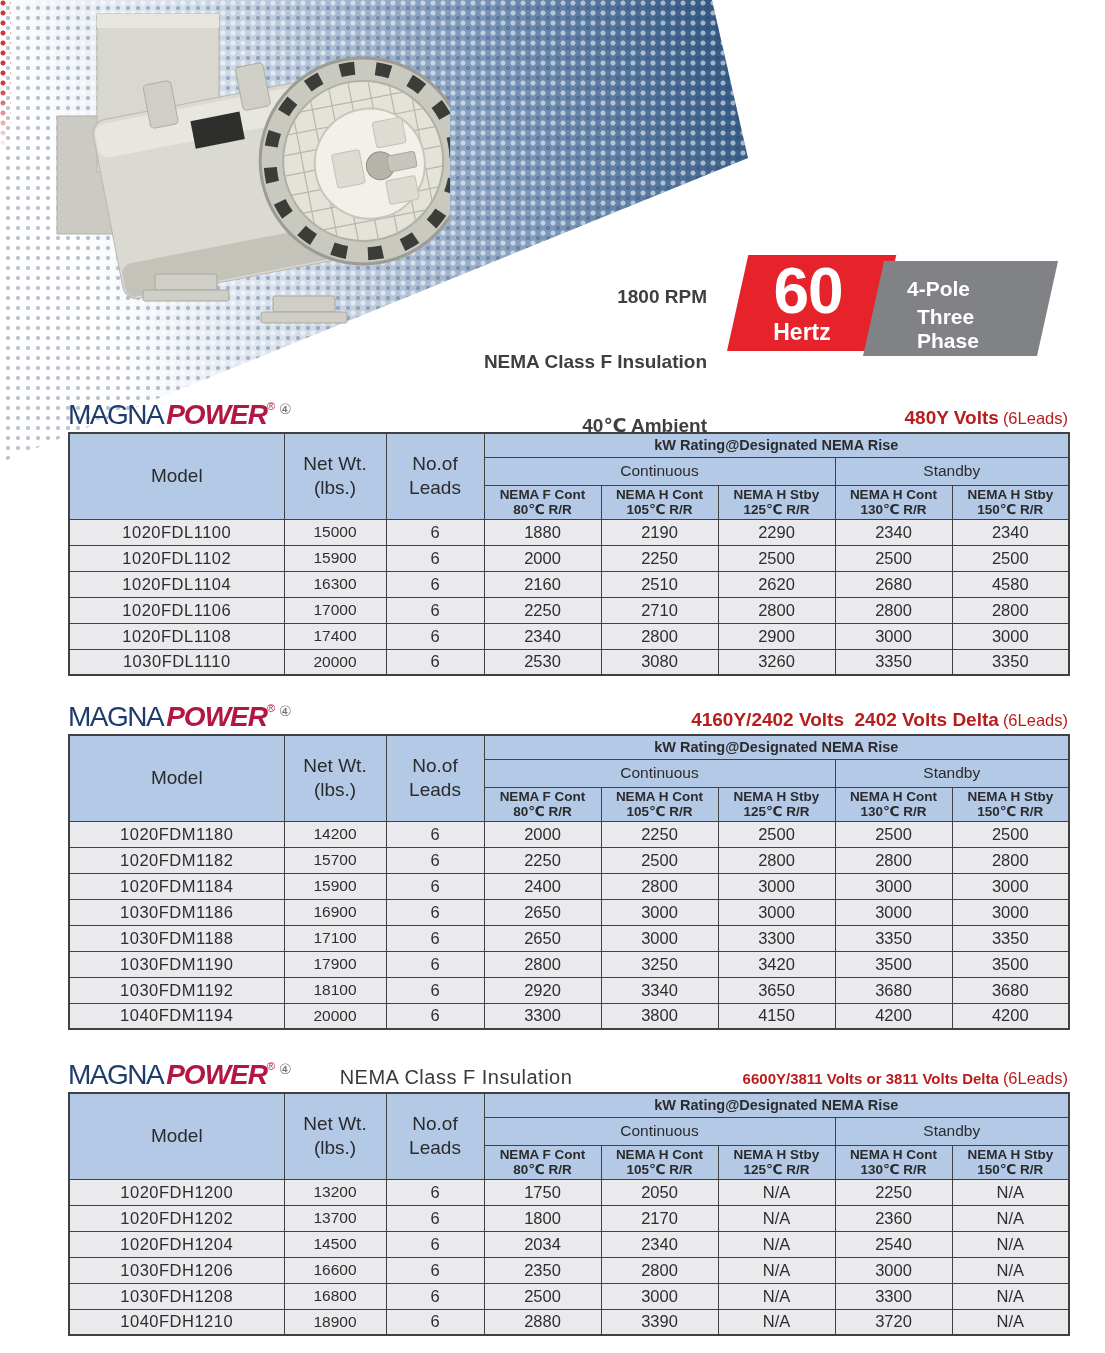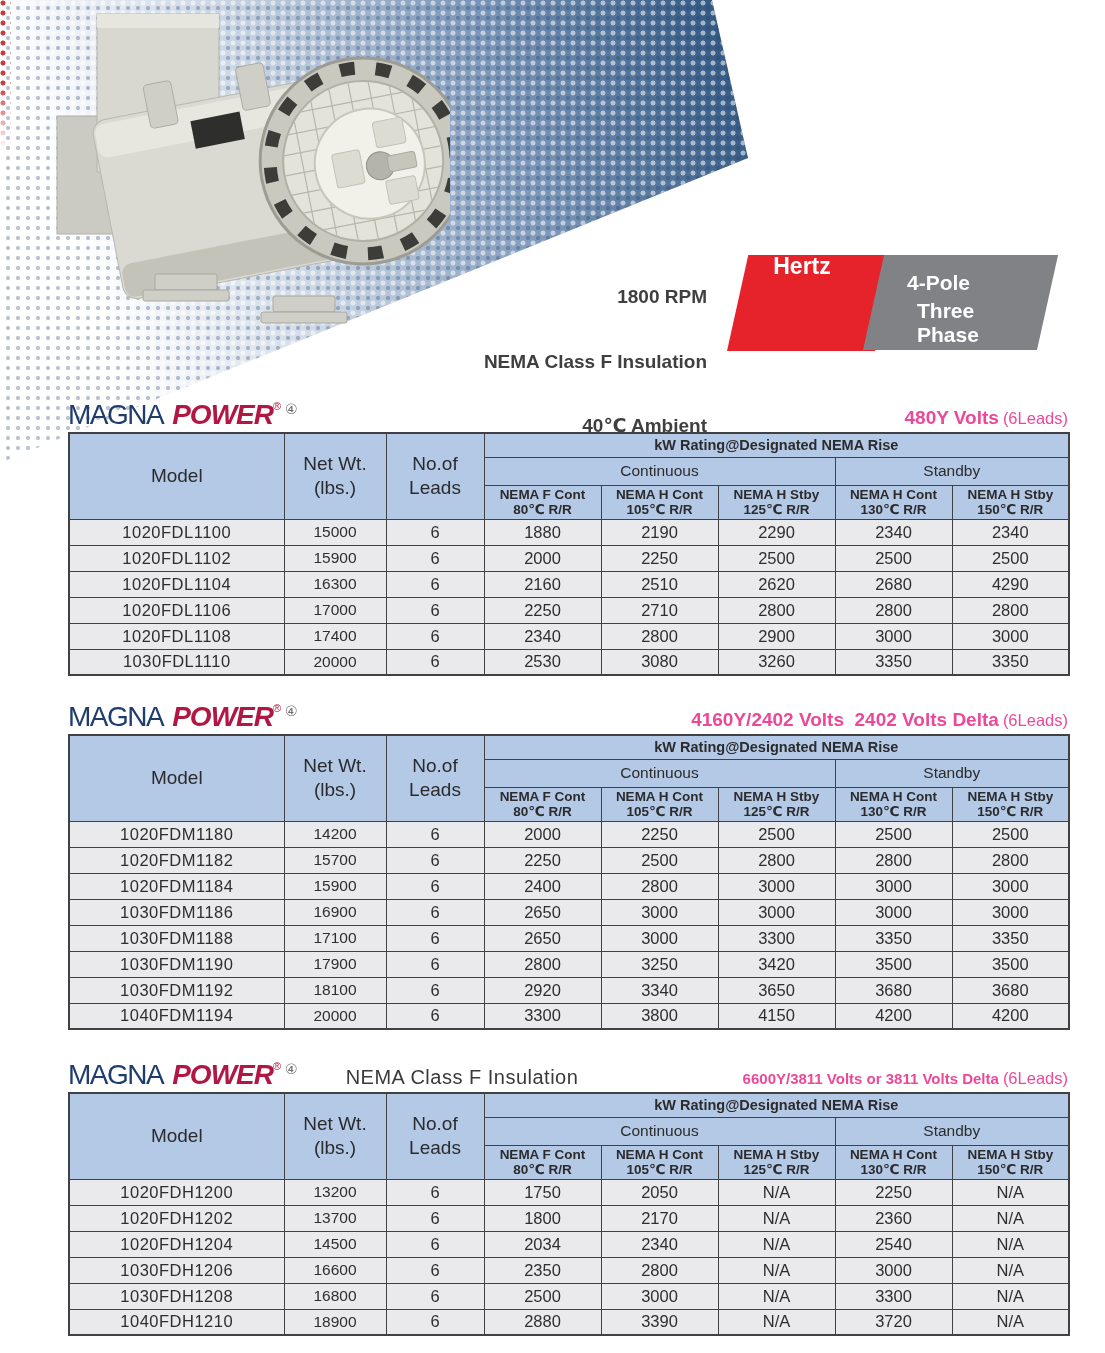--- a/index.html
+++ b/index.html
@@ -36,56 +36,56 @@
   }
   .specs sup { font-size:11px; vertical-align:6px; }
 
   .badge { position:absolute; }
   .badge::before {
     content:""; position:absolute; inset:0;
     transform: skewX(-12.5deg); transform-origin: bottom left;
   }
   .badge-red { left:727px; top:255px; width:148px; height:96px; }
   .badge-red::before { background: var(--accent-red,#e6222b); }
-  .badge-gray { left:863px; top:255px; width:174px; height:95px; }
+  .badge-gray { left:863px; top:261px; width:174px; height:95px; }
   .badge-gray::before { background: var(--badge-gray,#808285); }
   .badge-inner { position:relative; height:100%; color:#fff; }
   .hz-value {
     text-align:center; font-size:64px; font-weight:800; line-height:60px;
     padding-top:6px; padding-left:14px; letter-spacing:-1px;
   }
   .hz-label { text-align:center; font-size:23px; font-weight:bold; padding-left:2px; margin-top:-2px; }
   .pole-line1 { font-size:21px; font-weight:bold; padding:16px 0 0 44px; }
   .pole-line2 { font-size:21px; font-weight:bold; padding:4px 0 0 54px; }
 
   
   .logo { white-space:nowrap; line-height:1; }
   .logo-magna {
     color: var(--logo-navy,#1e3c6d); font-size:28px; font-weight:400;
     letter-spacing:-1.5px;
   }
   .logo-power {
     color: var(--logo-red,#b11742); font-size:28px; font-weight:800;
-    font-style:italic; letter-spacing:-1px; margin-left:9px;
+    font-style:italic; letter-spacing:-1px; margin-left:3px;
   }
   .logo-reg { color: var(--logo-red,#b11742); font-size:11px; vertical-align:14px; }
   .logo-mark { color:#6d6e71; font-size:14px; vertical-align:10px; margin-left:4px; }
 
   
   .table-block { position:absolute; left:68px; width:1000px; }
   .block-1 { top:394px; }
   .block-2 { top:696px; }
   .block-3 { top:1054px; }
 
   .title-row {
     display:flex; align-items:flex-end; justify-content:space-between;
     height:38px; padding-bottom:3px;
   }
   .pre-title { flex:1; text-align:left; padding-left:48px; font-size:20px; color:#3a3a3c; letter-spacing:.5px; }
-  .table-title { white-space:pre; font-size:19px; color:#ec4899; }
+  .table-title { white-space:pre; font-size:19px; color:#b91c1c; }
   .table-title .tb { font-weight:bold; }
   .table-title .tn { font-size:16.5px; font-weight:normal; margin-left:4px; }
   .block-3 .table-title .tb { font-size:15px; }
 
   table.ratings {
     width:1000px; border-collapse:collapse; table-layout:fixed;
     border:2.5px solid var(--border,#414143);
   }
   table.ratings th, table.ratings td {
     border:1.6px solid var(--border,#414143); text-align:center; vertical-align:middle;
@@ -154,20 +154,21 @@
     <div class="specs">
       <div>1800 RPM</div>
       <div>NEMA Class F Insulation</div>
       <div>40℃ Ambient</div>
       <div>0.8 Power Factor Lag  ing</div>
       <div><span>DVR</span><sup>®</sup><span> 2000E+ PMG Excitation</span></div>
     </div>
 
     <div class="badge badge-red">
       <div class="badge-inner">
+        <div class="hz-value">60</div>
         <div class="hz-label">Hertz</div>
       </div>
     </div>
 
     <div class="badge badge-gray">
       <div class="badge-inner">
         <div class="pole-line1">4-Pole</div>
         <div class="pole-line2">Three Phase</div>
       </div>
     </div>
@@ -252,21 +253,21 @@
             <td>2500</td>
           </tr>
           <tr>
             <td class="model">1020FDL1104</td>
             <td class="wt">16300</td>
             <td>6</td>
             <td>2160</td>
             <td>2510</td>
             <td>2620</td>
             <td>2680</td>
-            <td>4290</td>
+            <td>4580</td>
           </tr>
           <tr>
             <td class="model">1020FDL1106</td>
             <td class="wt">17000</td>
             <td>6</td>
             <td>2250</td>
             <td>2710</td>
             <td>2800</td>
             <td>2800</td>
             <td>2800</td>

